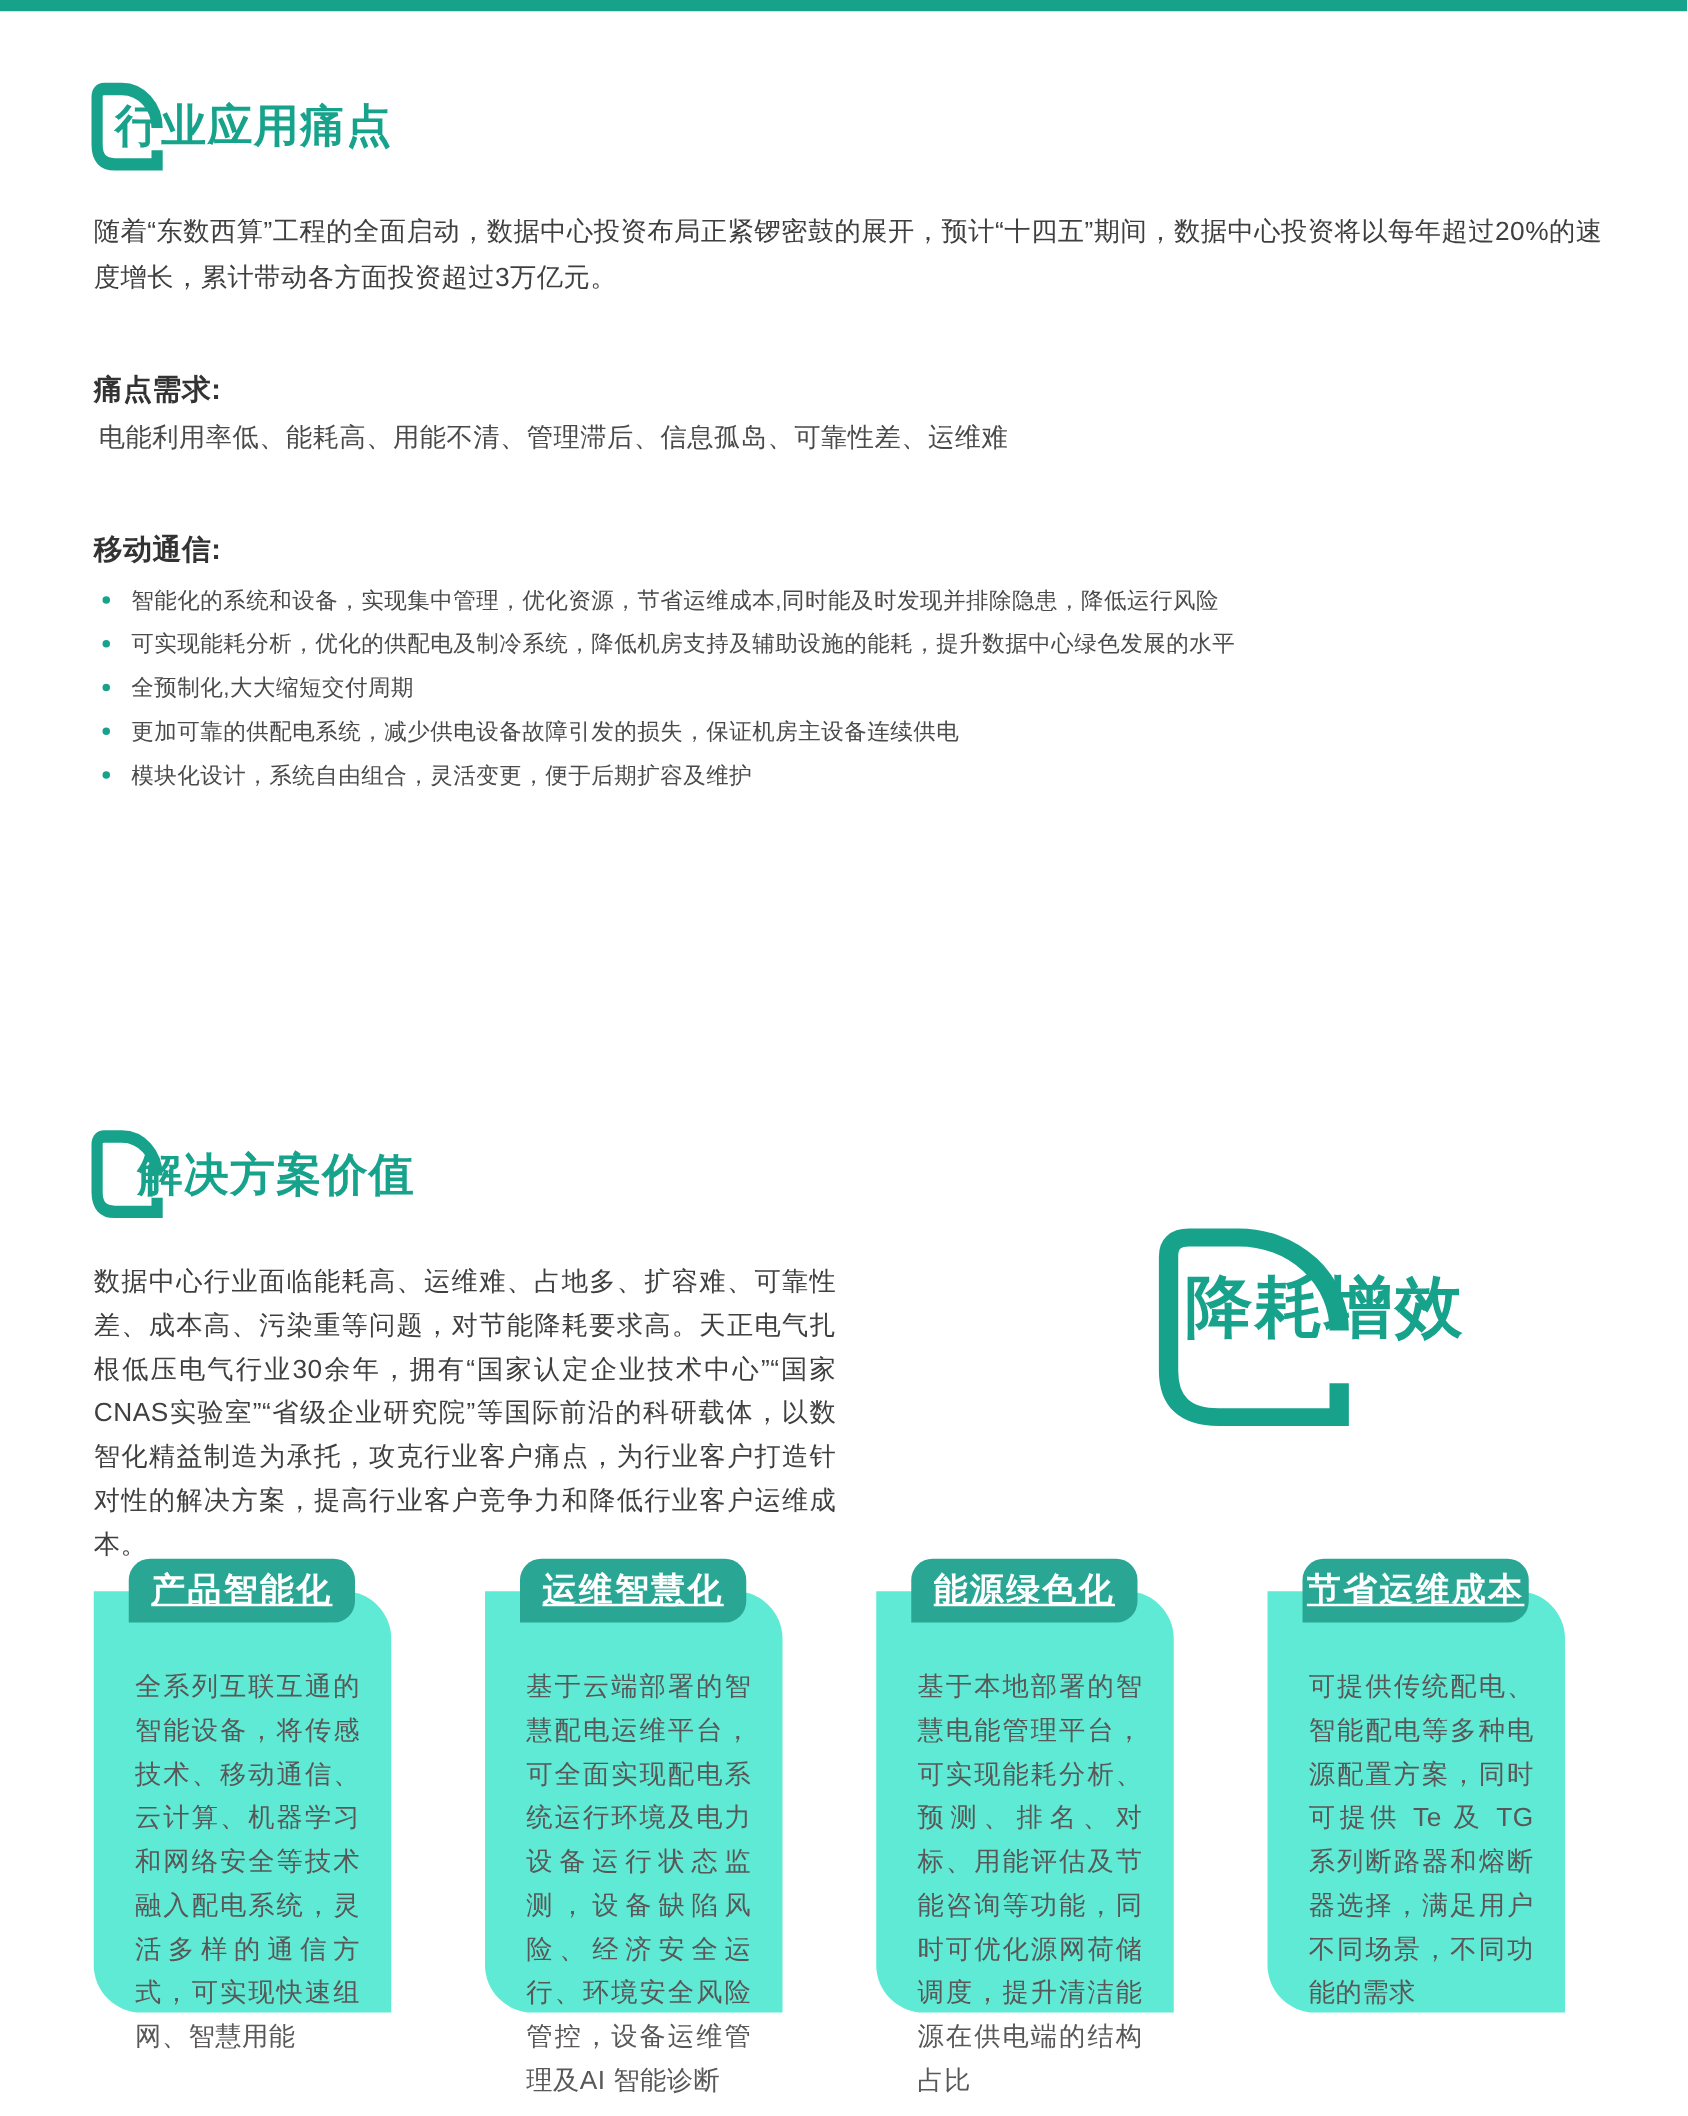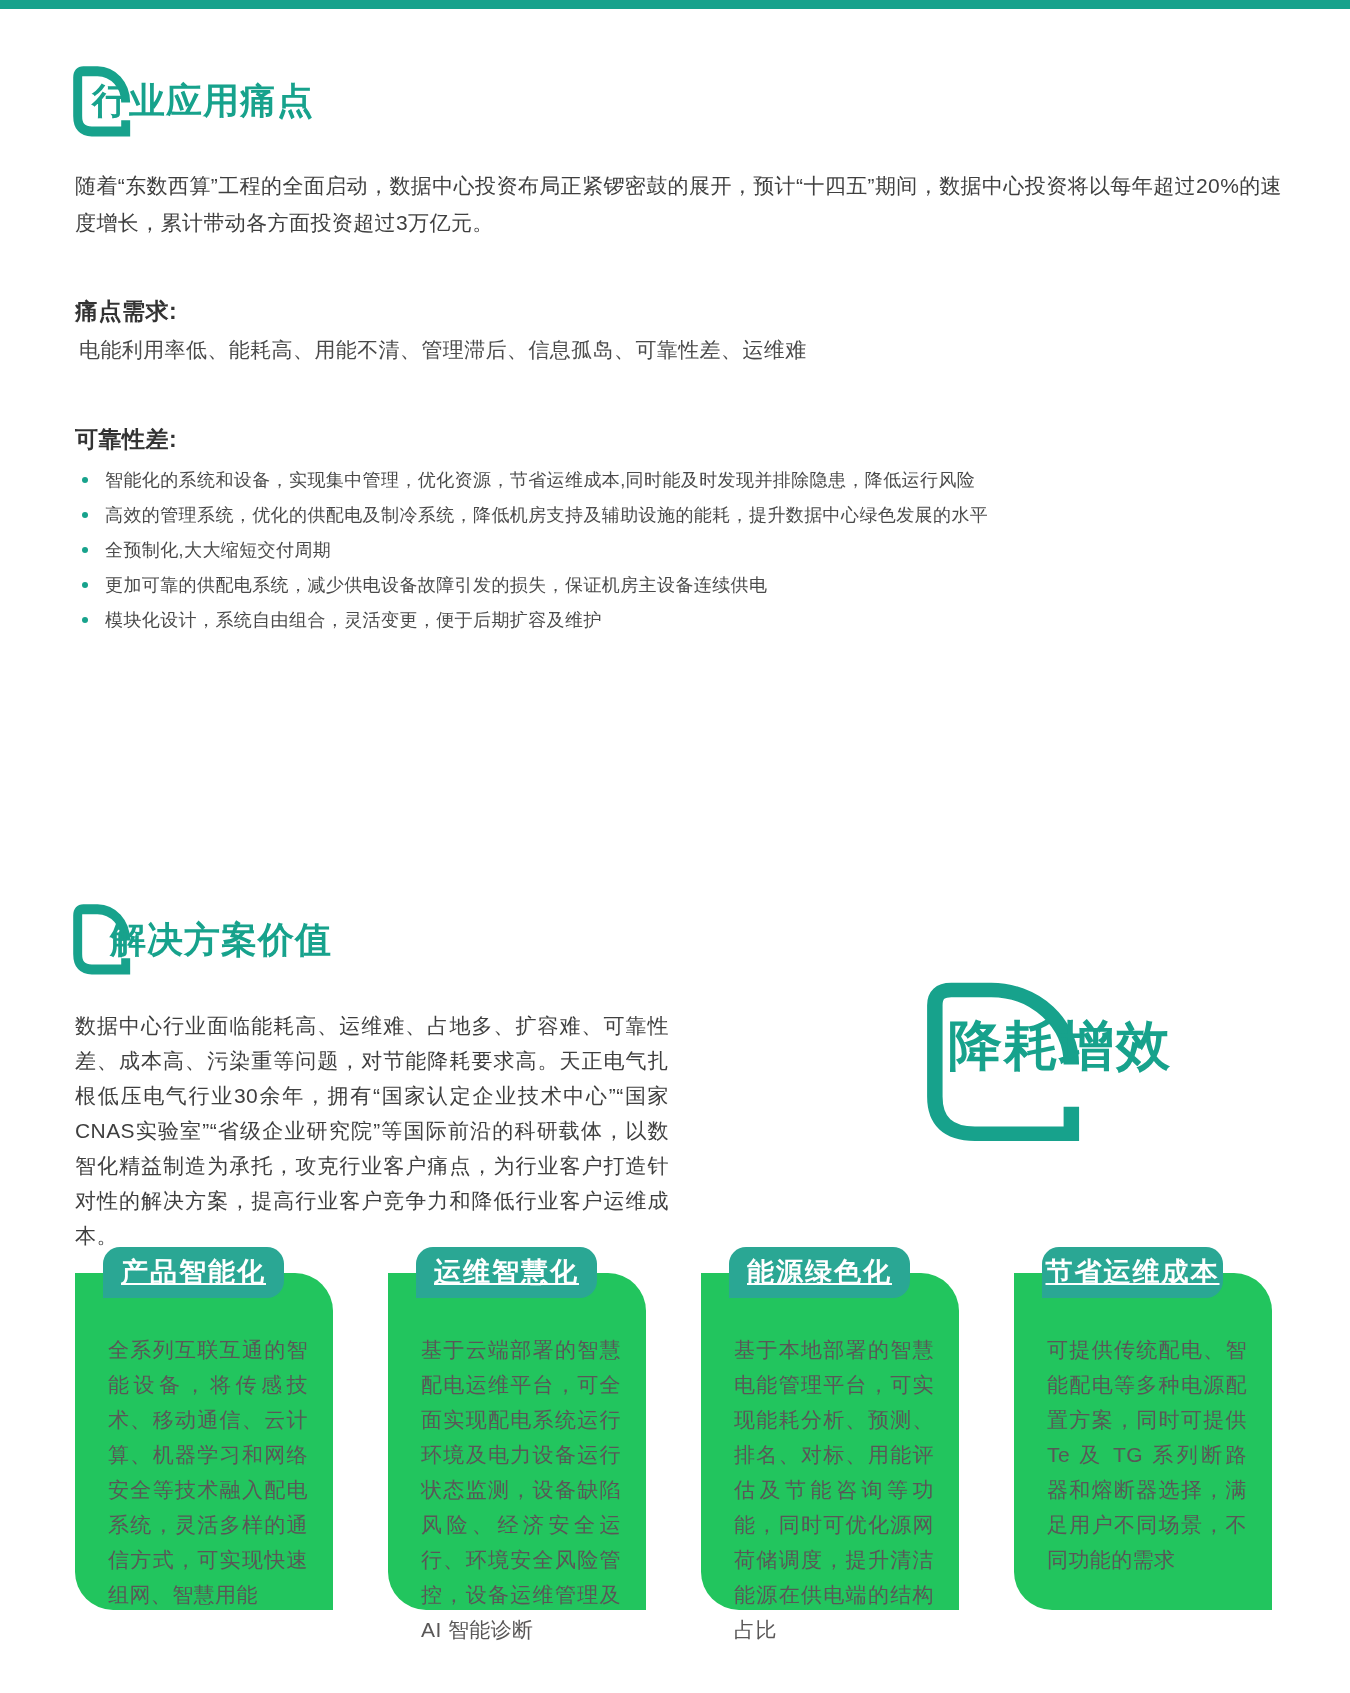--- a/index.html
+++ b/index.html
@@ -20,21 +20,21 @@
 
   .para2{position:absolute;left:75px;top:1008px;width:594px;color:#3f3f3f;font-size:21px;
          line-height:35px;letter-spacing:0.4px;text-align:justify;}
 
   .callout-icon{position:absolute;left:913px;top:968px;width:182px;height:186px;}
   .callout-title{position:absolute;left:948px;top:1010px;color:#17a28c;font-size:54px;font-weight:bold;letter-spacing:2px;white-space:nowrap;}
   .callout-sub{position:absolute;left:951px;top:1072px;color:#17a28c;font-size:27px;font-weight:600;letter-spacing:1px;white-space:nowrap;}
 
   .cards{position:absolute;left:75px;top:1247px;width:1200px;height:363px;}
   .card{position:absolute;top:0;width:261px;height:363px;}
-  .card-body{position:absolute;top:26px;left:0;width:258px;height:337px;background:#22c55e;
+  .card-body{position:absolute;top:26px;left:0;width:238px;height:337px;background:#5eead4;
              border-radius:0 38px 0 38px;box-sizing:border-box;padding:59px 25px 0 33px;
              color:#595757;font-size:21px;line-height:35px;text-align:justify;letter-spacing:0.4px;}
   .card-head{position:absolute;top:0;left:28px;width:181px;height:51px;background:#2aa794;
              border-radius:17px 17px 17px 0;color:#ffffff;font-size:27px;font-weight:bold;
              text-align:center;line-height:51px;letter-spacing:2px;z-index:2;text-decoration:underline;}
 </style>
 </head>
 <body>
 
 <div class="page">
@@ -44,29 +44,29 @@
   <svg class="sec-icon" style="left:70px;top:62px;" viewBox="0 0 100 110" preserveAspectRatio="none">
     <path d="M87,57 A44,44 0 0 0 43,13 L21,13 Q12,13 12,22 L12,76 Q12,98 34,98 L87,98 L87,82" fill="none" stroke="#17a28c" stroke-width="14"></path>
   </svg>
   <div class="sec-title" style="left:92px;top:77px;">行业应用痛点</div>
 
   <div class="para" style="left:75px;top:167px;width:1210px;">随着“东数西算”工程的全面启动，数据中心投资布局正紧锣密鼓的展开，预计“十四五”期间，数据中心投资将以每年超过20%的速度增长，累计带动各方面投资超过3万亿元。</div>
 
   <div class="h3" style="left:75px;top:296px;">痛点需求:</div>
   <div class="plain" style="left:79px;top:336px;">电能利用率低、能耗高、用能不清、管理滞后、信息孤岛、可靠性差、运维难</div>
 
-  <div class="h3" style="left:75px;top:424px;">可靠性差:</div>
+  <div class="h3" style="left:75px;top:424px;">移动通信:</div>
   <ul class="trends">
     <li>
         <span class="dot"></span>
         <span>智能化的系统和设备，实现集中管理，优化资源，节省运维成本,同时能及时发现并排除隐患，降低运行风险</span>
       </li>
     <li>
         <span class="dot"></span>
-        <span>高效的管理系统，优化的供配电及制冷系统，降低机房支持及辅助设施的能耗，提升数据中心绿色发展的水平</span>
+        <span>可实现能耗分析，优化的供配电及制冷系统，降低机房支持及辅助设施的能耗，提升数据中心绿色发展的水平</span>
       </li>
     <li>
         <span class="dot"></span>
         <span>全预制化,大大缩短交付周期</span>
       </li>
     <li>
         <span class="dot"></span>
         <span>更加可靠的供配电系统，减少供电设备故障引发的损失，保证机房主设备连续供电</span>
       </li>
     <li>

